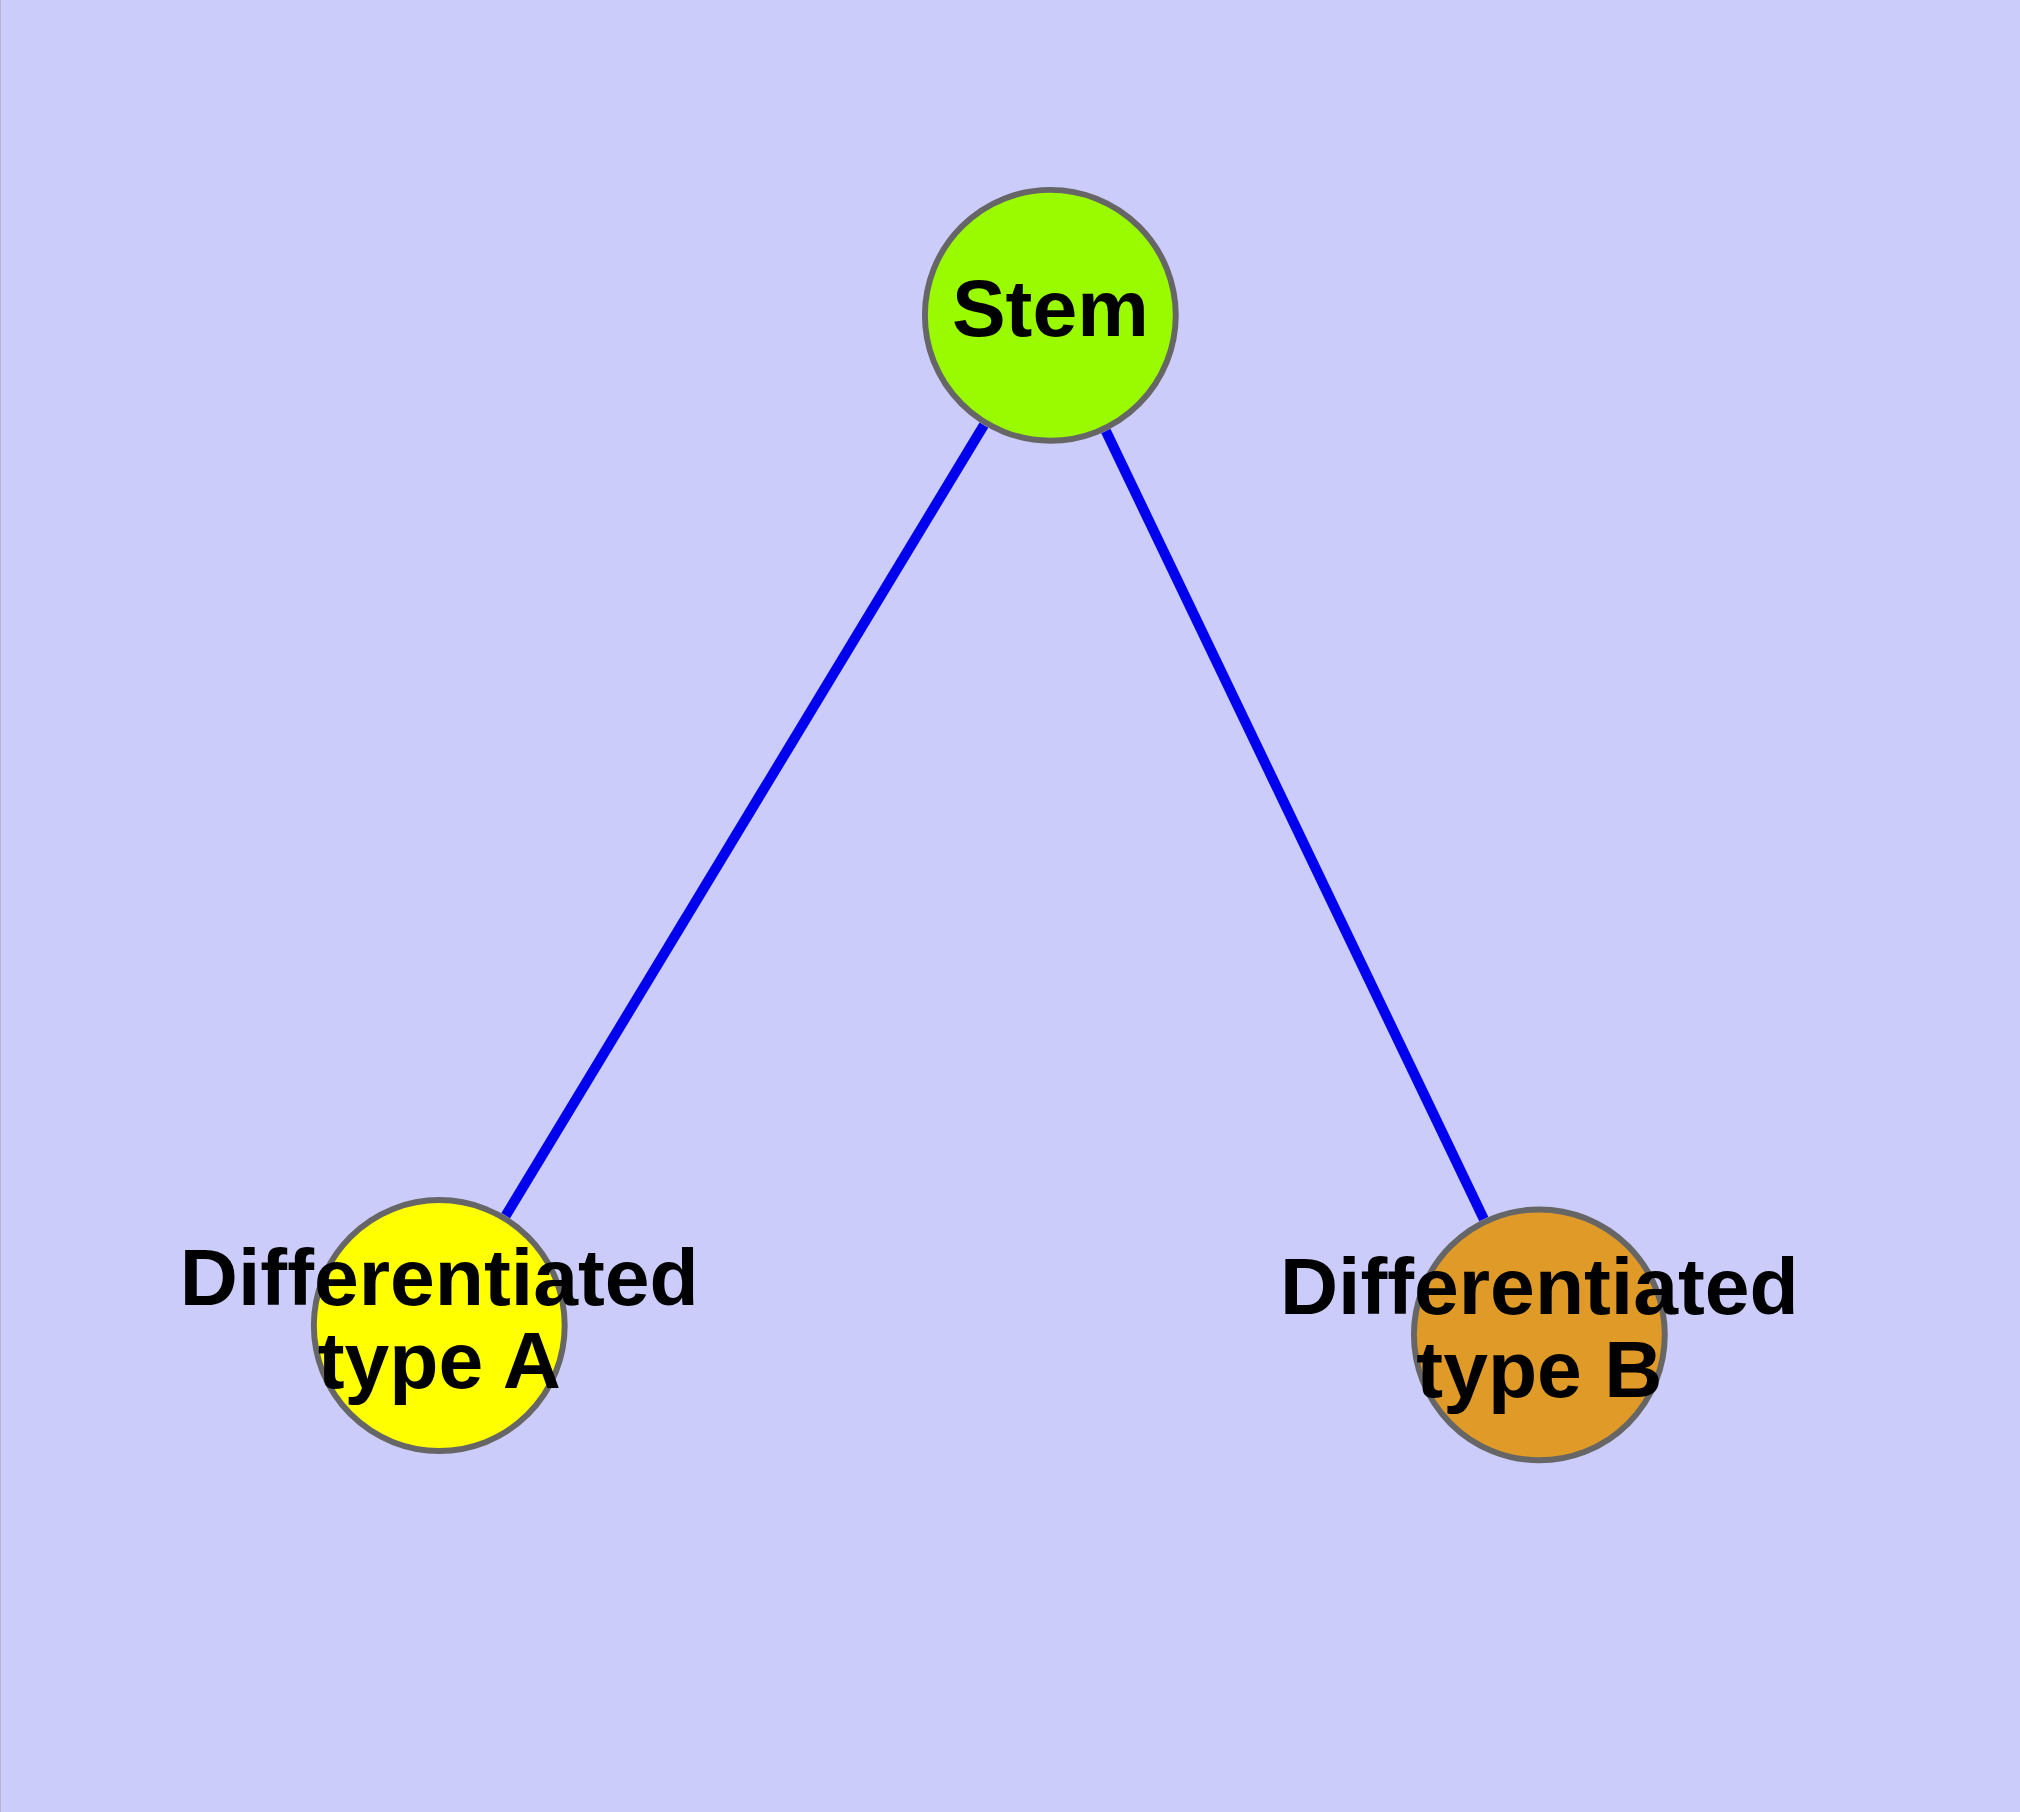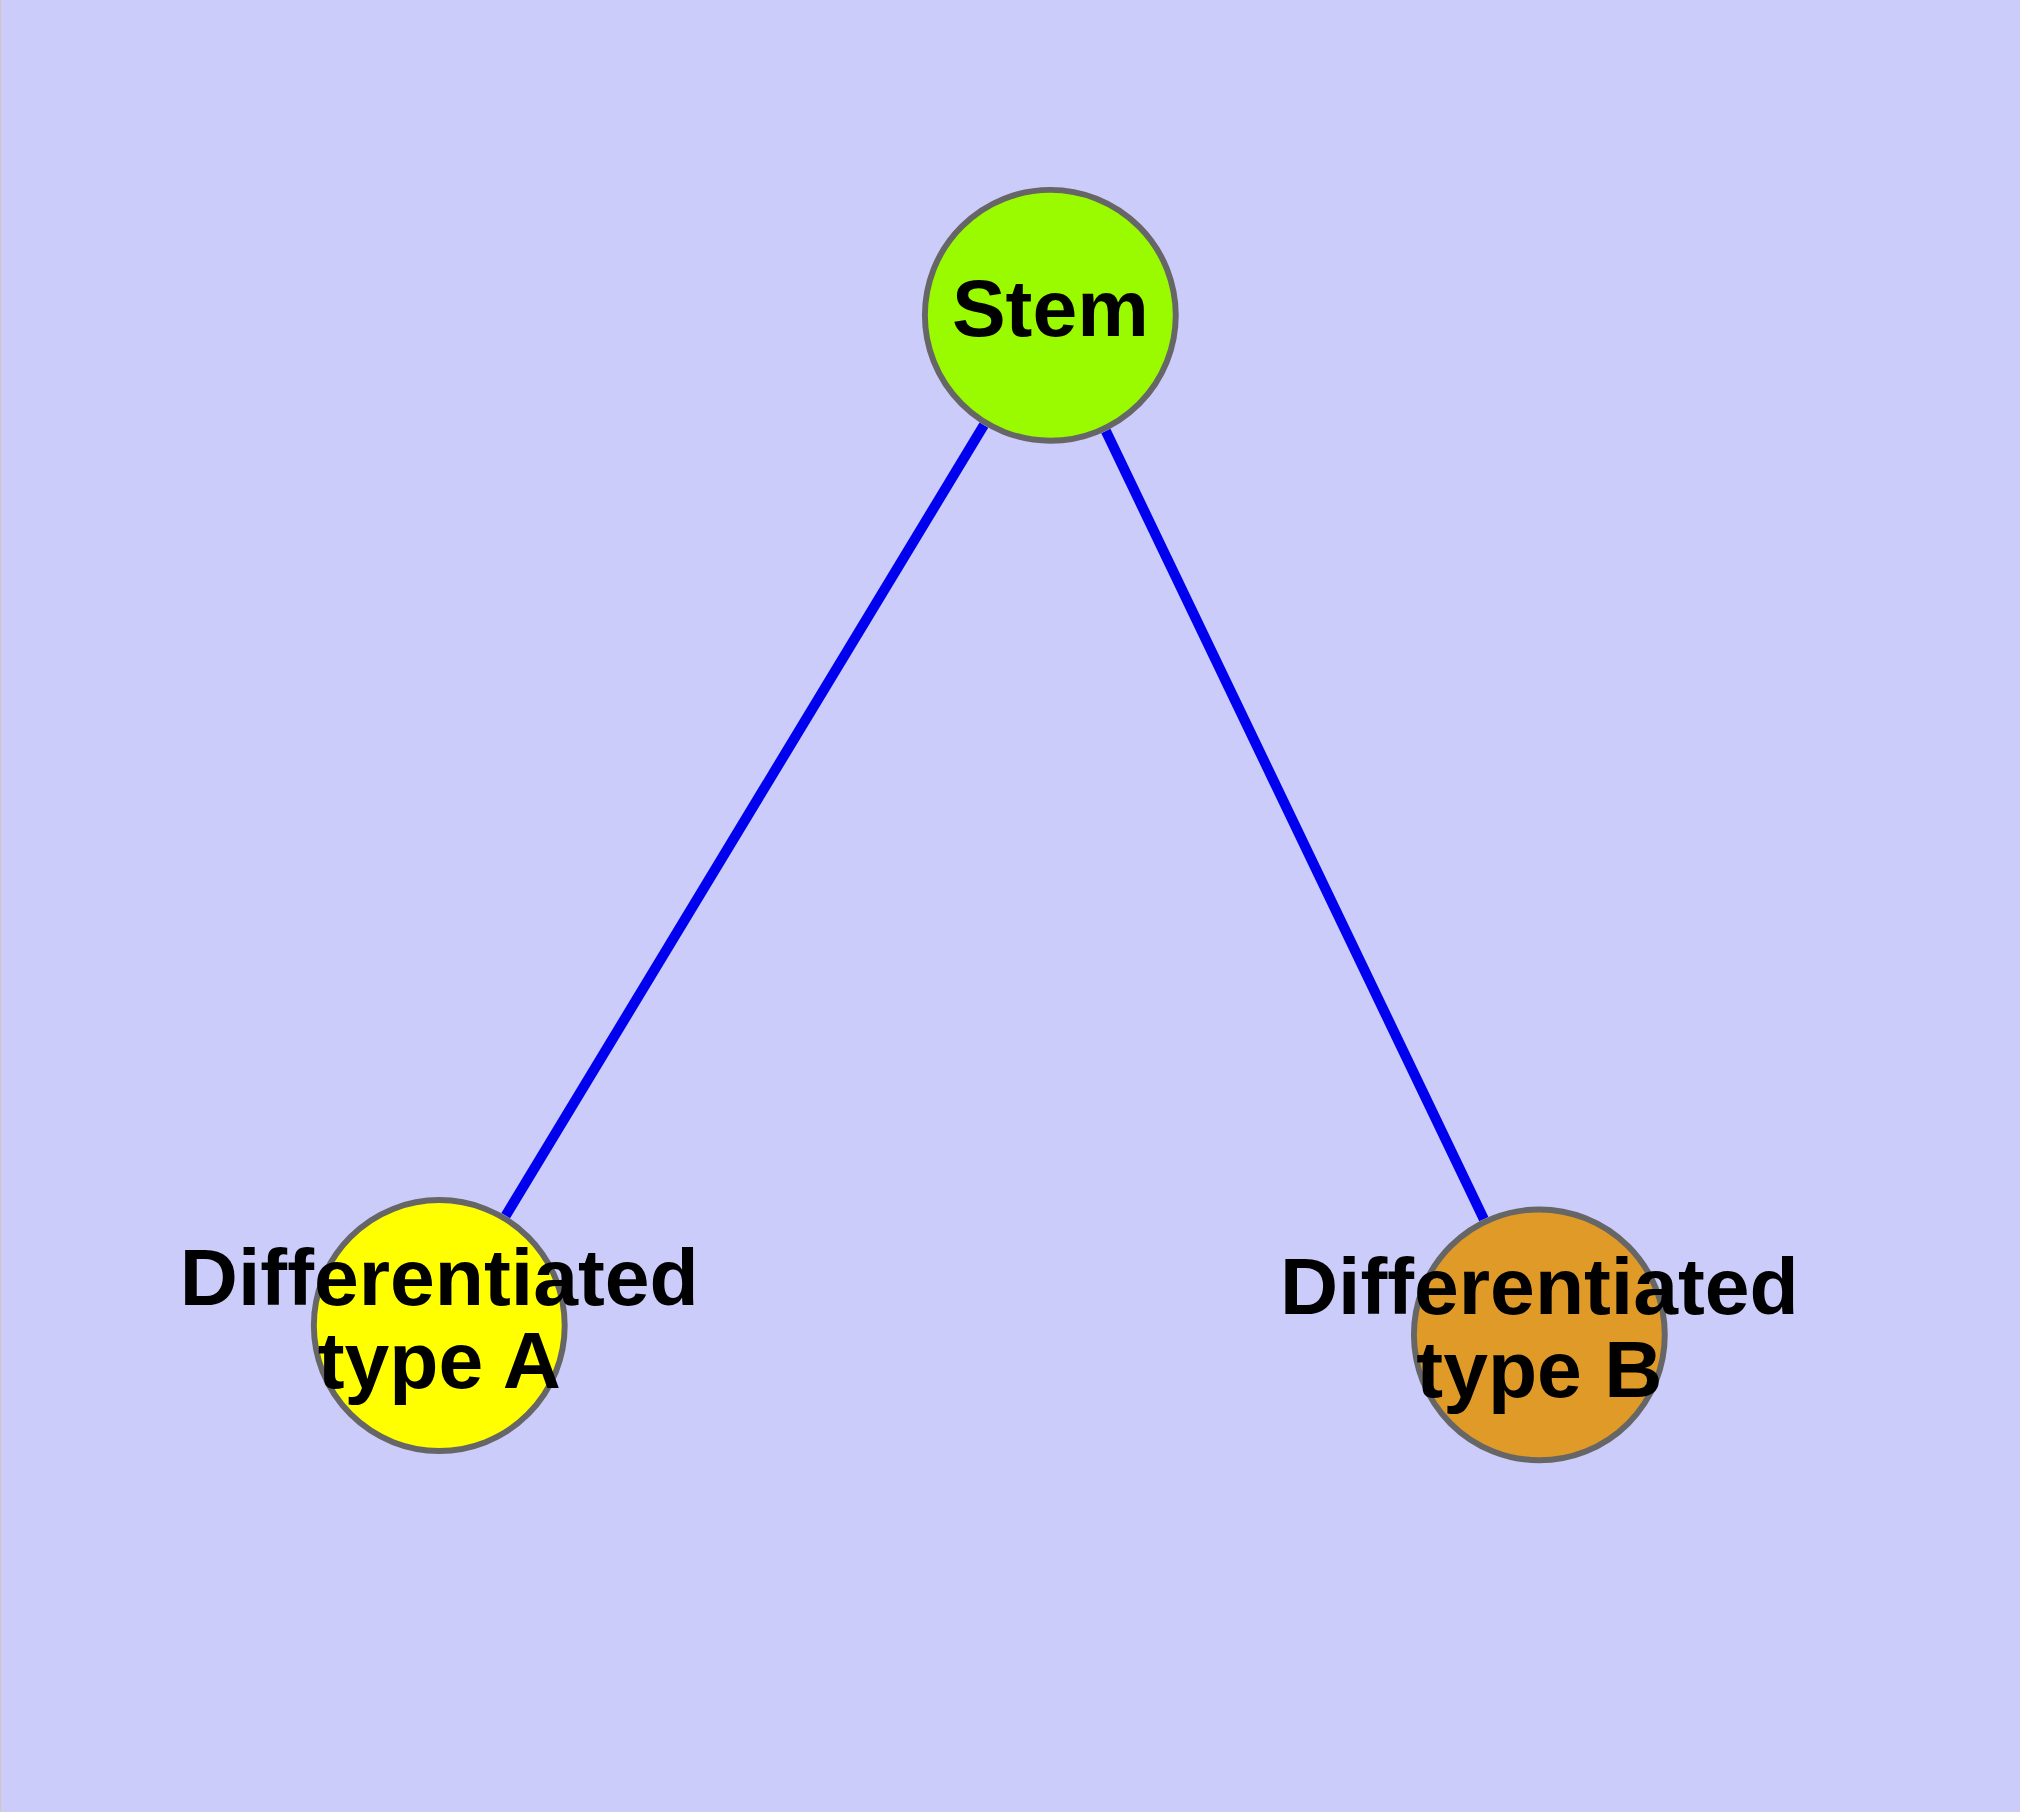--- a/index.html
+++ b/index.html
@@ -30,21 +30,21 @@
     font-size: 95px;
     fill: #000000;
     text-anchor: middle;
     dominant-baseline: middle;
     paint-order: normal;
   }
 </style>
 </head>
 <body>
 
-<div id="canvas" style="width: 2021px; height: 1812px; background: #eab308;">
+<div id="canvas" style="width: 2021px; height: 1812px; background: #737373;">
   <svg id="graph-svg" viewBox="0 0 2384 2138" style="width: 2021px; height: 1812px;">
 
     <rect id="bg-rect" x="0" y="0" width="2384" height="2138" fill="#ccccfa"></rect>
 
     <g id="edges-layer">
         <line x1="1160.590599171793" y1="501.6310759878262" x2="596.409400828207" y2="1434.3689240121737" stroke="#0000ee" stroke-width="12" stroke-linecap="butt"></line>
         <line x1="1304.5181476602206" y1="508.60022813734065" x2="1750.4818523397794" y2="1438.3997718626592" stroke="#0000ee" stroke-width="12" stroke-linecap="butt"></line>
       </g>
     <g id="nodes-layer">
         <g>

